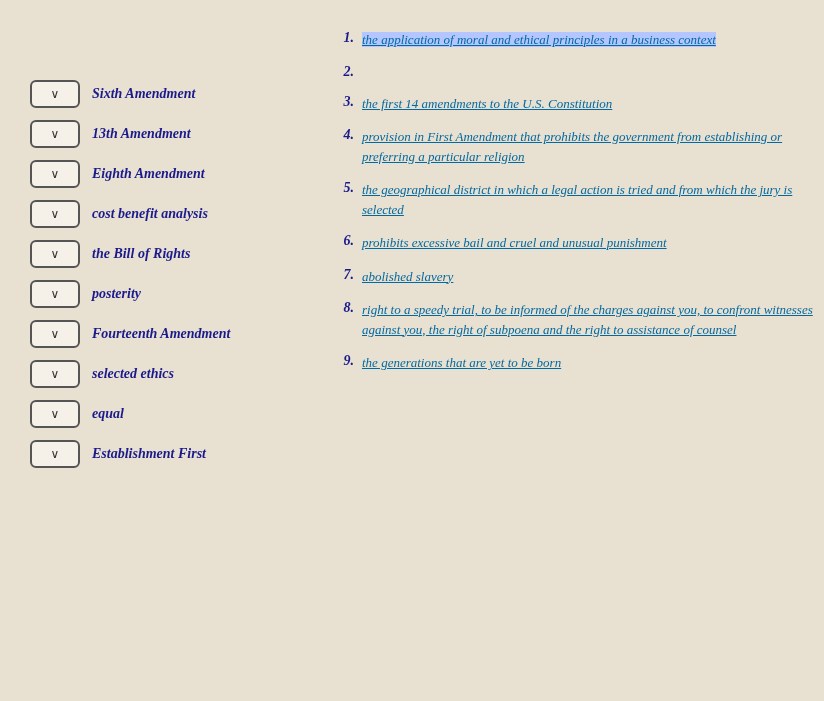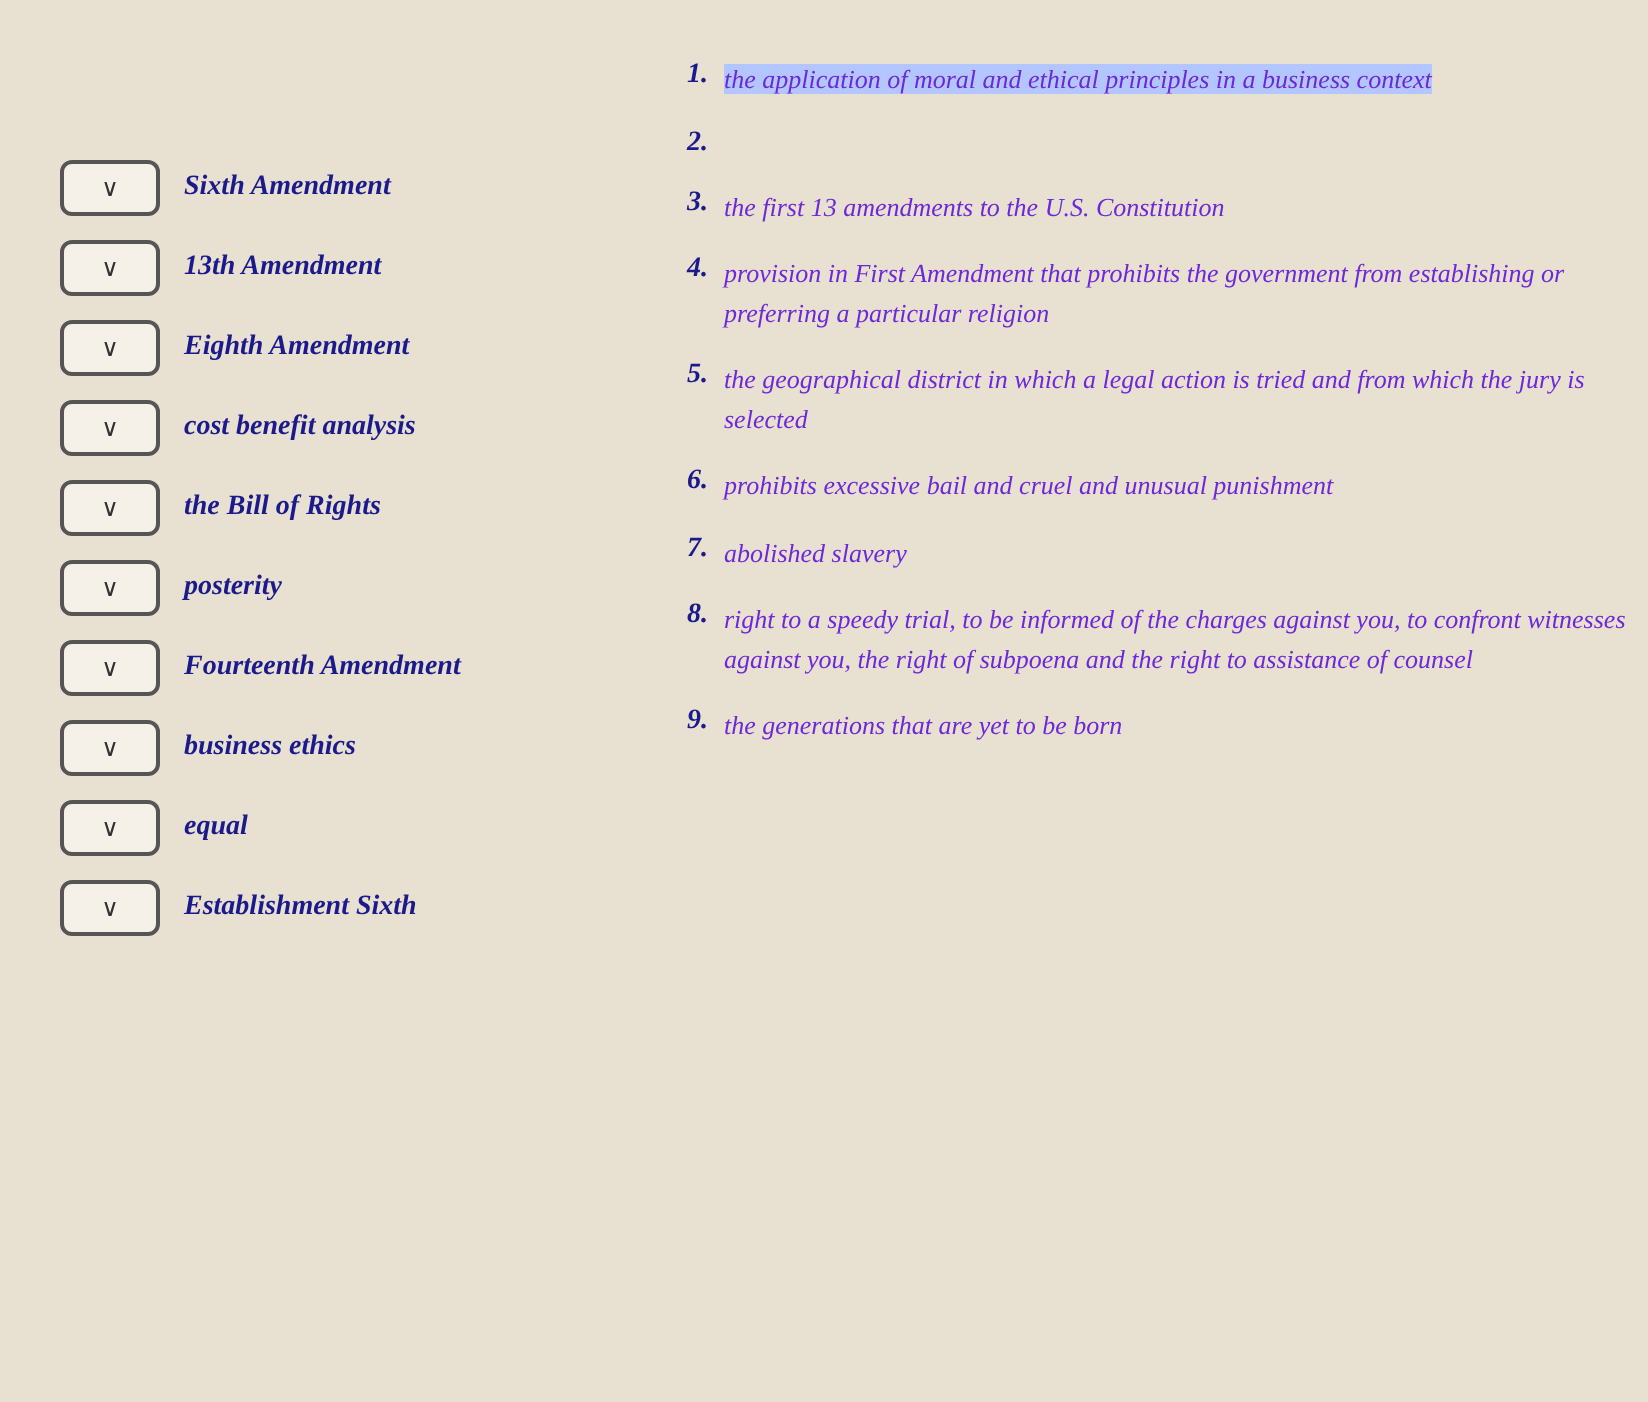--- a/index.html
+++ b/index.html
@@ -82,23 +82,24 @@
       font-weight: bold;
       color: #1a1a8c;
       min-width: 24px;
       text-align: right;
       flex-shrink: 0;
       font-size: 14px;
     }
 
     .def-text-block {
       font-style: italic;
-      color: #6d28d9;
+      color: #0369a1;
       line-height: 1.5;
       font-size: 13px;
+      text-decoration: underline;
     }
 
     .highlight-wrap {
       background-color: #b3c6ff;
       display: inline;
     }
   </style>
 </head>
 <body>
 
@@ -144,47 +145,47 @@
       <div class="term-row">
         <div class="dropdown-btn">
           <span class="chevron">∨</span>
         </div>
         <span class="term-label">Fourteenth Amendment</span>
       </div>
       <div class="term-row">
         <div class="dropdown-btn">
           <span class="chevron">∨</span>
         </div>
-        <span class="term-label">business ethics</span>
+        <span class="term-label">selected ethics</span>
       </div>
       <div class="term-row">
         <div class="dropdown-btn">
           <span class="chevron">∨</span>
         </div>
         <span class="term-label">equal</span>
       </div>
       <div class="term-row">
         <div class="dropdown-btn">
           <span class="chevron">∨</span>
         </div>
-        <span class="term-label">Establishment Sixth</span>
+        <span class="term-label">Establishment First</span>
       </div>
     </div>
 
   <div class="right-col">
   <div class="definition-item">
         <span class="def-number">1.</span>
         <span class="def-text-block"><span class="highlight-wrap">the application of moral and ethical principles in a business context</span></span>
       </div>
       <div class="definition-item">
         <span class="def-number">2.</span>
       </div>
       <div class="definition-item">
         <span class="def-number">3.</span>
-        <span class="def-text-block">the first 13 amendments to the U.S. Constitution</span>
+        <span class="def-text-block">the first 14 amendments to the U.S. Constitution</span>
       </div>
       <div class="definition-item">
         <span class="def-number">4.</span>
         <span class="def-text-block">provision in First Amendment that prohibits the government from establishing or preferring a particular religion</span>
       </div>
       <div class="definition-item">
         <span class="def-number">5.</span>
         <span class="def-text-block">the geographical district in which a legal action is tried and from which the jury is selected</span>
       </div>
       <div class="definition-item">

